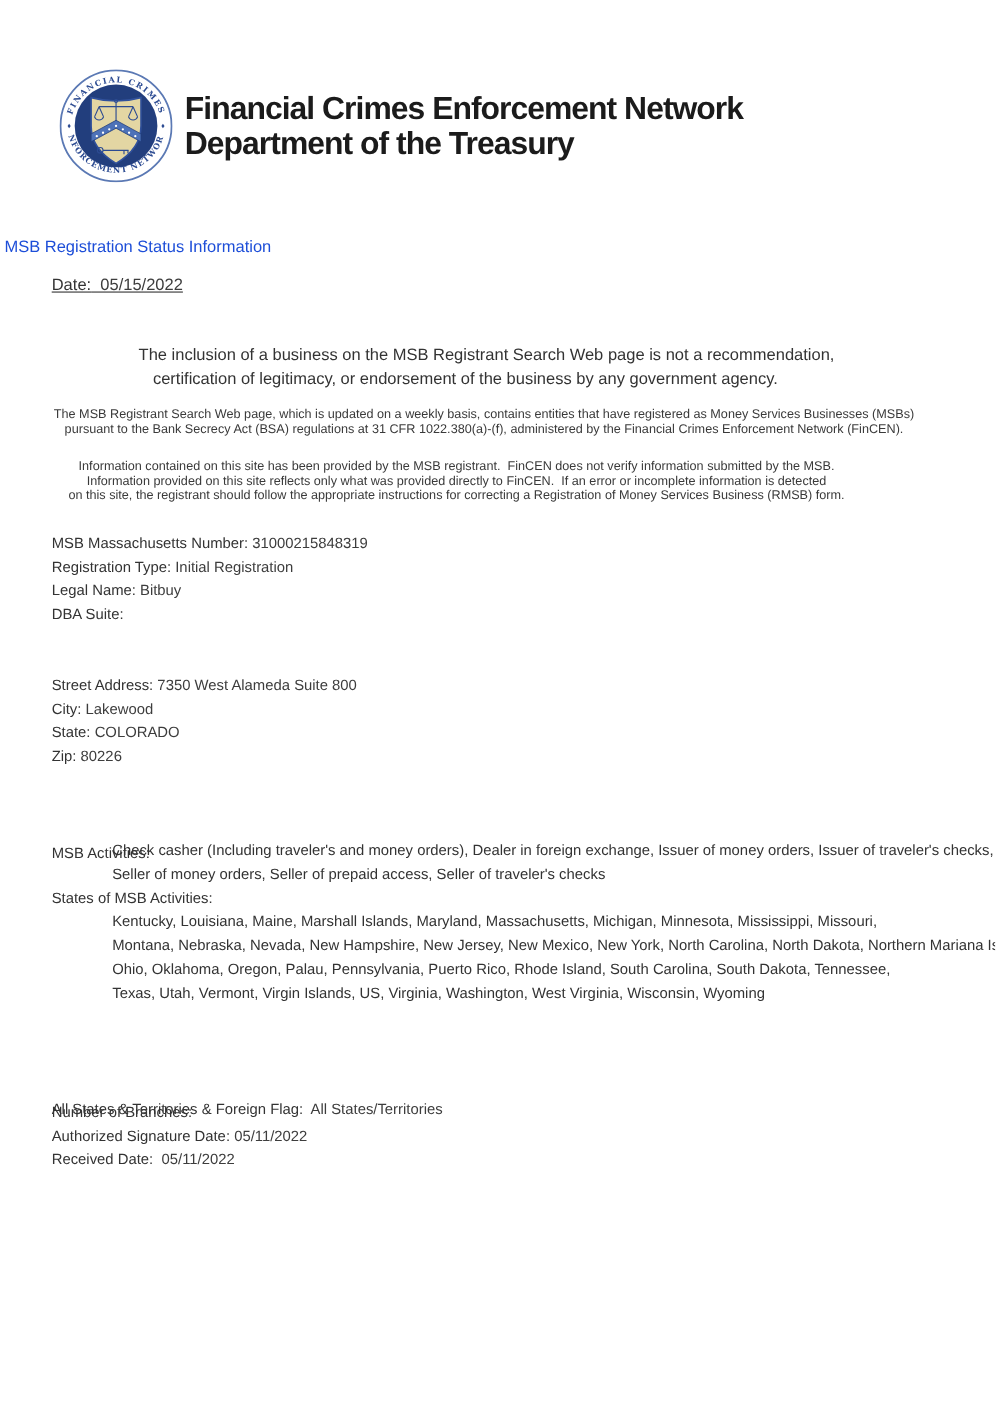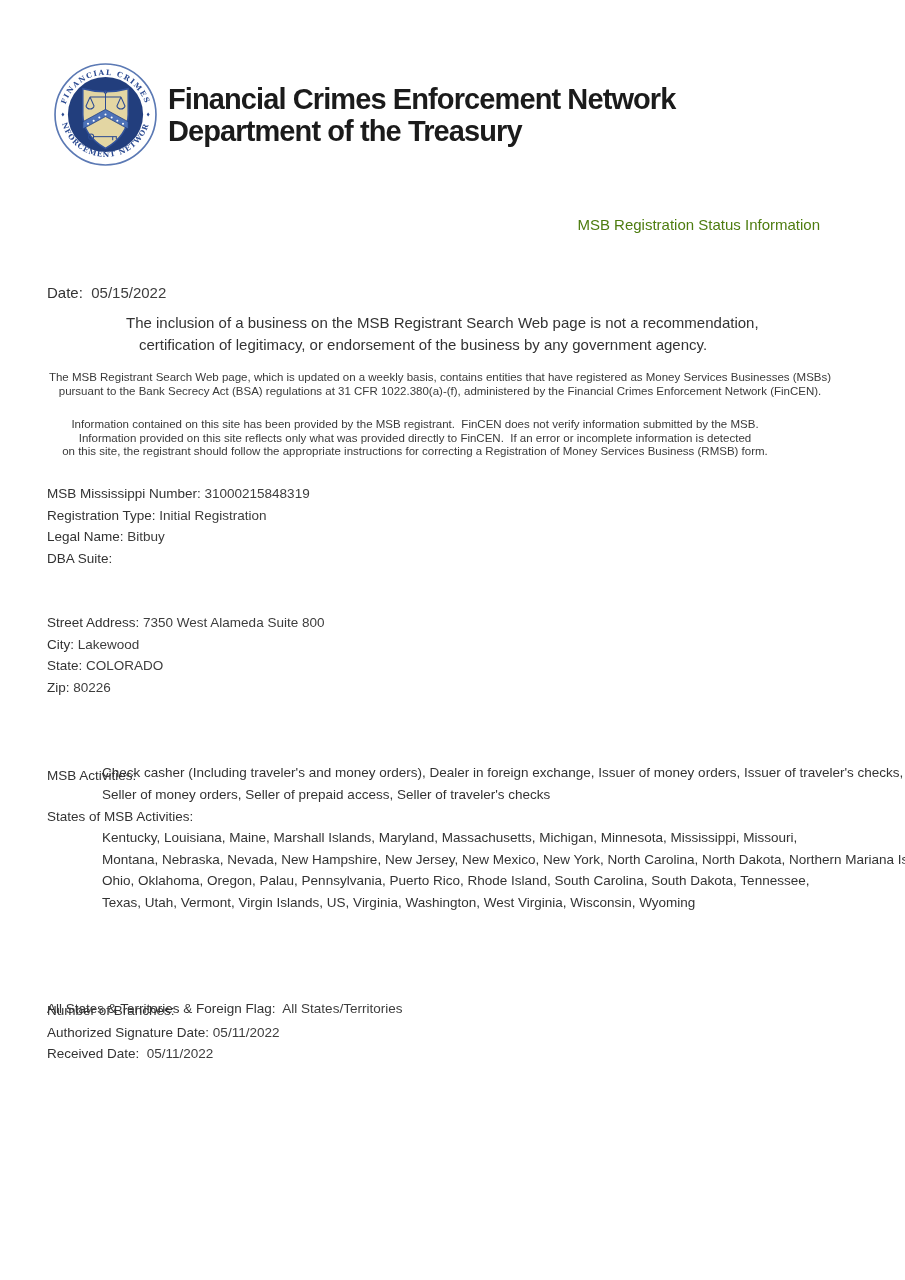--- a/index.html
+++ b/index.html
@@ -9,22 +9,22 @@
     overflow:hidden;
   }
   .abs { position:absolute; }
 
   
   .seal { left:54px; top:63px; width:103px; height:103px; }
   .hdr-text { left:168px; top:83px; font-weight:bold; color:#1b1b1b;
               font-size:29px; line-height:32px; letter-spacing:-0.9px; white-space:nowrap; }
 
   
-  .doc-title { left:15px; top:216px; width:805px; text-align:right; font-size:15px; color:#4d7c0f; }
-  .date-line { left:47px; top:284px; font-size:15px; }
+  .doc-title { left:4px; top:216px; width:805px; text-align:left; font-size:15px; color:#1d4ed8; }
+  .date-line { left:47px; top:251px; font-size:15px;text-decoration:underline; }
 
   
   .statement { left:126px; top:312px; font-size:15px; line-height:22px; color:#333; }
   .statement > div { white-space:pre; }
   .statement > div:nth-child(2) { padding-left:13px; }
 
   
   .smallp { font-size:11.5px; line-height:13.5px; text-align:center; color:#3a3a3a; }
   .smallp > div { white-space:pre; }
   .small1 { left:0; top:371px; width:880px; }
@@ -117,21 +117,21 @@
       <div>The MSB Registrant Search Web page, which is updated on a weekly basis, contains entities that have registered as Money Services Businesses (MSBs)</div>
       <div>pursuant to the Bank Secrecy Act (BSA) regulations at 31 CFR 1022.380(a)-(f), administered by the Financial Crimes Enforcement Network (FinCEN).</div>
     </div>
   <div class="abs smallp small2">
       <div>Information contained on this site has been provided by the MSB registrant.  FinCEN does not verify information submitted by the MSB.</div>
       <div>Information provided on this site reflects only what was provided directly to FinCEN.  If an error or incomplete information is detected</div>
       <div>on this site, the registrant should follow the appropriate instructions for correcting a Registration of Money Services Business (RMSB) form.</div>
     </div>
 
   <div class="abs details reg-block">
-    <div class="pair"><span class="lbl">MSB Mississippi Number:</span><span class="val"> 31000215848319</span></div>
+    <div class="pair"><span class="lbl">MSB Massachusetts Number:</span><span class="val"> 31000215848319</span></div>
     <div class="pair"><span class="lbl">Registration Type:</span><span class="val"> Initial Registration</span></div>
     <div class="pair"><span class="lbl">Legal Name:</span><span class="val"> Bitbuy</span></div>
     <div class="pair"><span class="lbl">DBA Suite:</span><span class="val"></span></div>
   </div>
 
   <div class="abs details addr-block">
     <div class="pair"><span class="lbl">Street Address:</span><span class="val"> 7350 West Alameda Suite 800</span></div>
     <div class="pair"><span class="lbl">City:</span><span class="val"> Lakewood</span></div>
     <div class="pair"><span class="lbl">State:</span><span class="val"> COLORADO</span></div>
     <div class="pair"><span class="lbl">Zip:</span><span class="val"> 80226</span></div>

